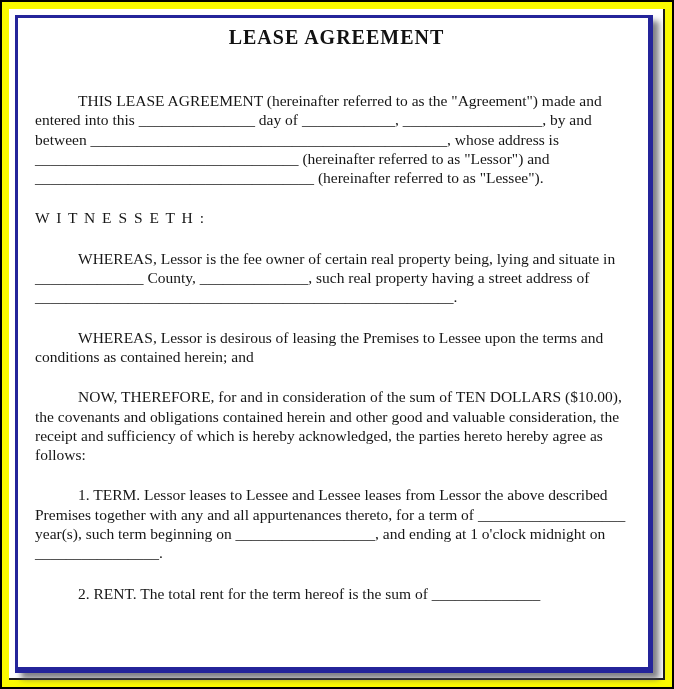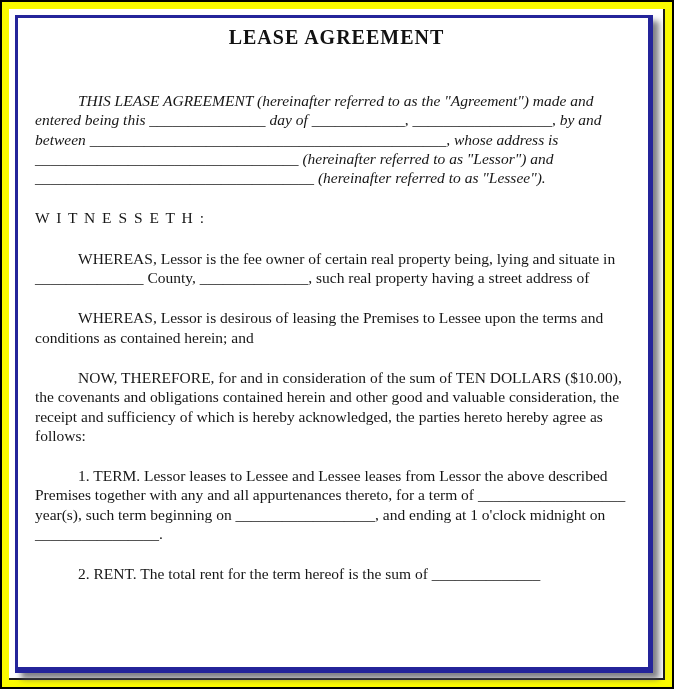--- a/index.html
+++ b/index.html
@@ -50,51 +50,52 @@
     letter-spacing: 1px;
     color: #121212;
   }
   .para {
     margin: 21px 0 0 0;
     font-size: 15.5px;
     line-height: 19.3px;
     color: var(--text, #161616);
     white-space: normal;
   }
-  .para.first { margin-top: 42px; font-style: italic; }
+  .para.first { margin-top: 42px; }
   .line { min-height: 19.3px; }
   .line.ind { padding-left: 43px; }
   .witnesseth-head { letter-spacing: 1.5px; }
 </style>
 </head>
 <body>
 
 <div class="canvas">
   <div class="frame">
     <div class="frame-inner"></div>
   </div>
 
   <div class="page">
     <h1 class="doc-title">LEASE AGREEMENT</h1>
 
     <div class="para first">
       <div class="line ind">THIS LEASE AGREEMENT (hereinafter referred to as the "Agreement") made and</div>
-      <div class="line">entered being this _______________ day of ____________, __________________, by and</div>
+      <div class="line">entered into this _______________ day of ____________, __________________, by and</div>
       <div class="line">between ______________________________________________, whose address is</div>
       <div class="line">__________________________________ (hereinafter referred to as "Lessor") and</div>
       <div class="line">____________________________________ (hereinafter referred to as "Lessee").</div>
     </div>
 
     <div class="para">
       <div class="line witnesseth-head">W I T N E S S E T H :</div>
     </div>
 
     <div class="para">
       <div class="line ind">WHEREAS, Lessor is the fee owner of certain real property being, lying and situate in</div>
       <div class="line">______________ County, ______________, such real property having a street address of</div>
+      <div class="line">______________________________________________________.</div>
     </div>
 
     <div class="para">
       <div class="line ind">WHEREAS, Lessor is desirous of leasing the Premises to Lessee upon the terms and</div>
       <div class="line">conditions as contained herein; and</div>
     </div>
 
 
     <div class="para">
       <div class="line ind">NOW, THEREFORE, for and in consideration of the sum of TEN DOLLARS ($10.00),</div>

